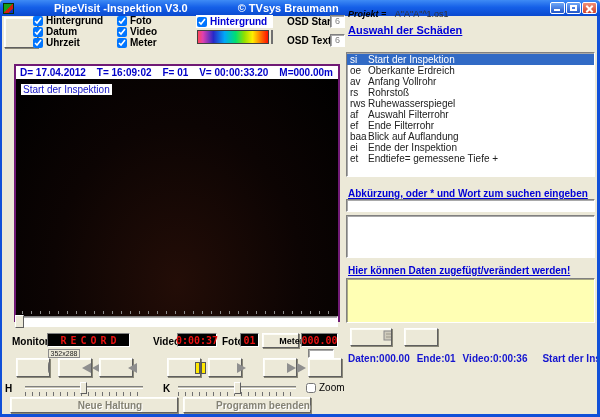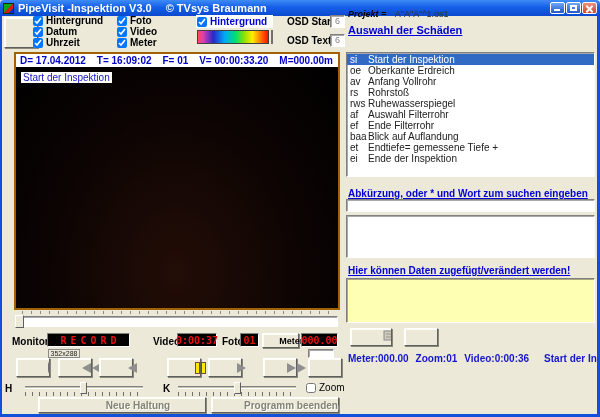--- a/index.html
+++ b/index.html
@@ -2,21 +2,21 @@
 <html><head>
 <meta charset="utf-8">
 <style>
   html,body{margin:0;padding:0;background:#777;}
   *{box-sizing:border-box;font-family:"Liberation Sans",sans-serif;}
   #window{position:relative;width:600px;height:417px;background:#ECE9D8;overflow:hidden;}
   .abs{position:absolute;}
 
   
   #titlebar{left:0;top:0;width:600px;height:16px;background:linear-gradient(180deg,#3E8BF5 0%,#1560E8 45%,#0A49CF 100%);
-    border-radius:4px 4px 0 0;display:flex;align-items:center;padding:0 3px;color:#fff;font-size:11px;font-weight:bold;}
+    border-radius:4px 4px 0 0;display:flex;align-items:center;padding:0 3px;color:#fff;font-size:11px;font-weight:bold;gap:36px;}
   #appicon{width:11px;height:11px;margin-right:4px;background:linear-gradient(135deg,#18a018 0 45%,#d02010 45% 75%,#1030c0 75%);border:1px solid #083008;}
   .winbtn{width:15px;height:12px;border-radius:2px;border:1px solid #fff;margin-left:1px;position:relative;}
   .winbtn.blue{background:linear-gradient(180deg,#6EA7F8,#2357C9);}
   .winbtn.red{background:linear-gradient(180deg,#F09078,#D2432A);}
   .glyph-min{position:absolute;left:3px;bottom:2px;width:6px;height:2px;background:#fff;}
   .glyph-max{position:absolute;left:3px;top:2px;width:7px;height:6px;border:2px solid #fff;border-top-width:2px;}
   .glyph-x1,.glyph-x2{position:absolute;left:2px;top:5px;width:9px;height:2px;background:#fff;}
   .glyph-x1{transform:rotate(45deg);} .glyph-x2{transform:rotate(-45deg);}
 
   
@@ -27,21 +27,21 @@
   .btn{background:#ECE9D8;border:1px solid;border-color:#fff #5f5f5f #5f5f5f #fff;box-shadow:inset 1px 1px 0 #fdfdf6, 1px 1px 0 #8a8878;display:flex;align-items:center;justify-content:center;padding-left:32px;}
   .led{background:#000;border:1px solid;border-color:#808080 #fff #fff #808080;color:#E81010;font-family:"DejaVu Sans Mono",monospace;font-weight:bold;font-size:10px;display:flex;align-items:center;justify-content:center;}
   .lbl{font-size:10px;font-weight:bold;color:#000;}
   .bluehead{color:#0000D6;font-weight:bold;text-decoration:underline;}
 
   .cbcol{display:flex;flex-direction:column;}
   .cbrow{display:flex;align-items:center;height:11px;font-size:10px;font-weight:bold;gap:3px;}
   .cbrow input{width:10px;height:10px;margin:0;}
 
   
-  #vframe{left:14px;top:52px;width:326px;height:258px;border:2px solid #a16207;background:#000;}
+  #vframe{left:14px;top:64px;width:326px;height:258px;border:2px solid #701a75;background:#000;}
   #vheader{height:13px;background:#fff;color:#0000C8;font-size:10px;font-weight:bold;display:flex;justify-content:space-between;align-items:center;padding:0 5px 0 4px;white-space:nowrap;}
   #vbody{height:241px;background:radial-gradient(ellipse at 50% 85%, #230d07 0%, #0c0403 55%, #000 100%);}
   #vcaption{display:inline-block;margin:5px 0 0 5px;background:#fff;color:#1212C4;font-size:10px;padding:0 2px;}
 
   
   #rainbow{left:197px;top:30px;width:72px;height:14px;border:1px solid #404040;
     background:linear-gradient(90deg,#ff4858 0%,#e040b0 7%,#2828c8 22%,#00a8f8 38%,#00e070 54%,#90e000 66%,#ffee00 78%,#ff8400 88%,#ff1000 100%);}
   #rainbow-notch{left:271px;top:30px;width:2px;height:14px;background:#707070;}
 
   
@@ -63,21 +63,21 @@
   .sgroove{height:3px;border-top:1px solid #808080;border-bottom:1px solid #fff;background:#c8c5b4;}
   .sticks{height:4px;margin-top:3px;background:repeating-linear-gradient(90deg,#707070 0 1px,transparent 1px 7px);}
   .sthumb{position:absolute;top:-4px;width:7px;height:12px;background:#ECE9D8;border:1px solid;border-color:#fff #5f5f5f #5f5f5f #fff;}
 
   
   #seek-ticks{left:22px;top:311px;width:310px;height:3px;background:repeating-linear-gradient(90deg,#8a8a8a 0 1px,transparent 1px 9px);}
   #seek-groove{left:16px;top:316px;width:322px;height:11px;}
   #seek-thumb{left:15px;top:315px;width:9px;height:13px;background:#ECE9D8;border:1px solid;border-color:#fff #5f5f5f #5f5f5f #fff;}
 
   
-  .footbtn{font-size:10px;font-weight:bold;color:#848274;text-shadow:1px 1px 0 #fff;margin-left:28px;}
+  .footbtn{font-size:10px;font-weight:bold;color:#848274;text-shadow:1px 1px 0 #fff;}
 
   #statusline{left:348px;top:353px;font-size:10px;font-weight:bold;color:#1515CF;white-space:nowrap;}
   #statusline span{margin-right:7px;}
   #statusline .big-gap{margin-left:8px;}
 
   textarea{resize:none;outline:none;}
 </style>
 </head>
 <body>
 
@@ -206,26 +206,26 @@
       </div>
     <div class="lrow">
         <span class="lcode">ef</span>
         <span>Ende Filterrohr</span>
       </div>
     <div class="lrow">
         <span class="lcode">baa</span>
         <span>Blick auf Auflandung</span>
       </div>
     <div class="lrow">
+        <span class="lcode">ei</span>
+        <span>Ende der Inspektion</span>
+      </div>
+    <div class="lrow">
         <span class="lcode">et</span>
         <span>Endtiefe= gemessene Tiefe +</span>
-      </div>
-    <div class="lrow">
-        <span class="lcode">ei</span>
-        <span>Ende der Inspektion</span>
       </div>
   </div>
 
   <div class="abs bluehead" style="left:348px;top:188px;font-size:10px;">Abkürzung,  oder * und Wort zum suchen eingeben</div>
   <input class="abs sunken" style="left: 346px; top: 199px; width: 249px; height: 13px; font-size: 10px; padding: 0px 2px;" value="">
   <div class="abs sunken" style="left:346px;top:215px;width:249px;height:43px;"></div>
 
   <div class="abs bluehead" style="left:348px;top:265px;font-size:10px;">Hier können Daten zugefügt/verändert werden!</div>
   <textarea class="abs sunken" style="left: 346px; top: 278px; width: 249px; height: 45px; background: rgb(255, 255, 180); font-size: 10px;"></textarea>
 
@@ -240,21 +240,21 @@
   </div>
   <div class="abs btn" style="left:404px;top:328px;width:32px;height:18px;">
     <svg width="20" height="14">
       <rect x="1" y="4" width="18" height="9" fill="#cfcbbc" stroke="#8a8a8a"></rect>
       <rect x="7" y="1" width="6" height="4" fill="#cfcbbc" stroke="#8a8a8a"></rect>
       <circle cx="10" cy="8" r="3" fill="#b4b0a2" stroke="#8a8a8a"></circle>
     </svg>
   </div>
 
   <div id="statusline" class="abs">
-    <span>Meter:000.00</span><span>Zoom:01</span><span>Video:0:00:36</span><span class="big-gap">Start der Inspektion</span>
+    <span>Daten:000.00</span><span>Ende:01</span><span>Video:0:00:36</span><span class="big-gap">Start der Inspektion</span>
   </div>
 
   <div id="seek-ticks" class="abs"></div>
   <div id="seek-groove" class="abs sunken"></div>
   <div id="seek-thumb" class="abs"></div>
 
   <span class="abs lbl" style="left:12px;top:336px;">Monitor</span>
   <div class="abs led" style="left:47px;top:333px;width:83px;height:14px;letter-spacing:4px;padding-left:4px;">RECORD</div>
   <div class="abs" style="left:48px;top:349px;width:32px;height:9px;background:#ECE9D8;border:1px solid #8a8a8a;font-size:7px;line-height:7px;text-align:center;color:#202020;">352x288</div>
 

